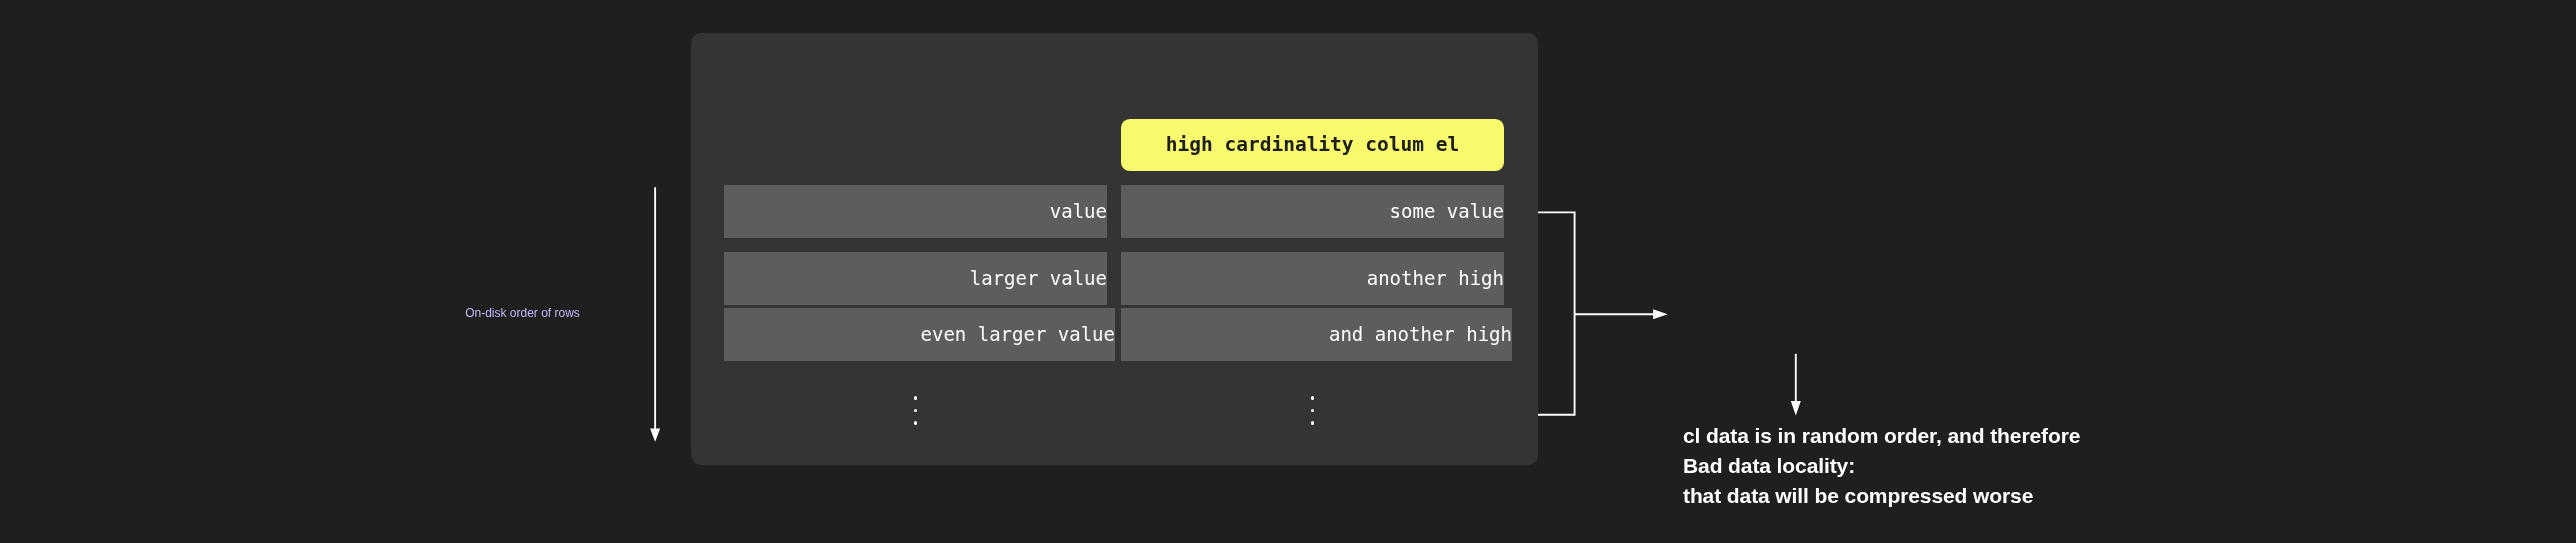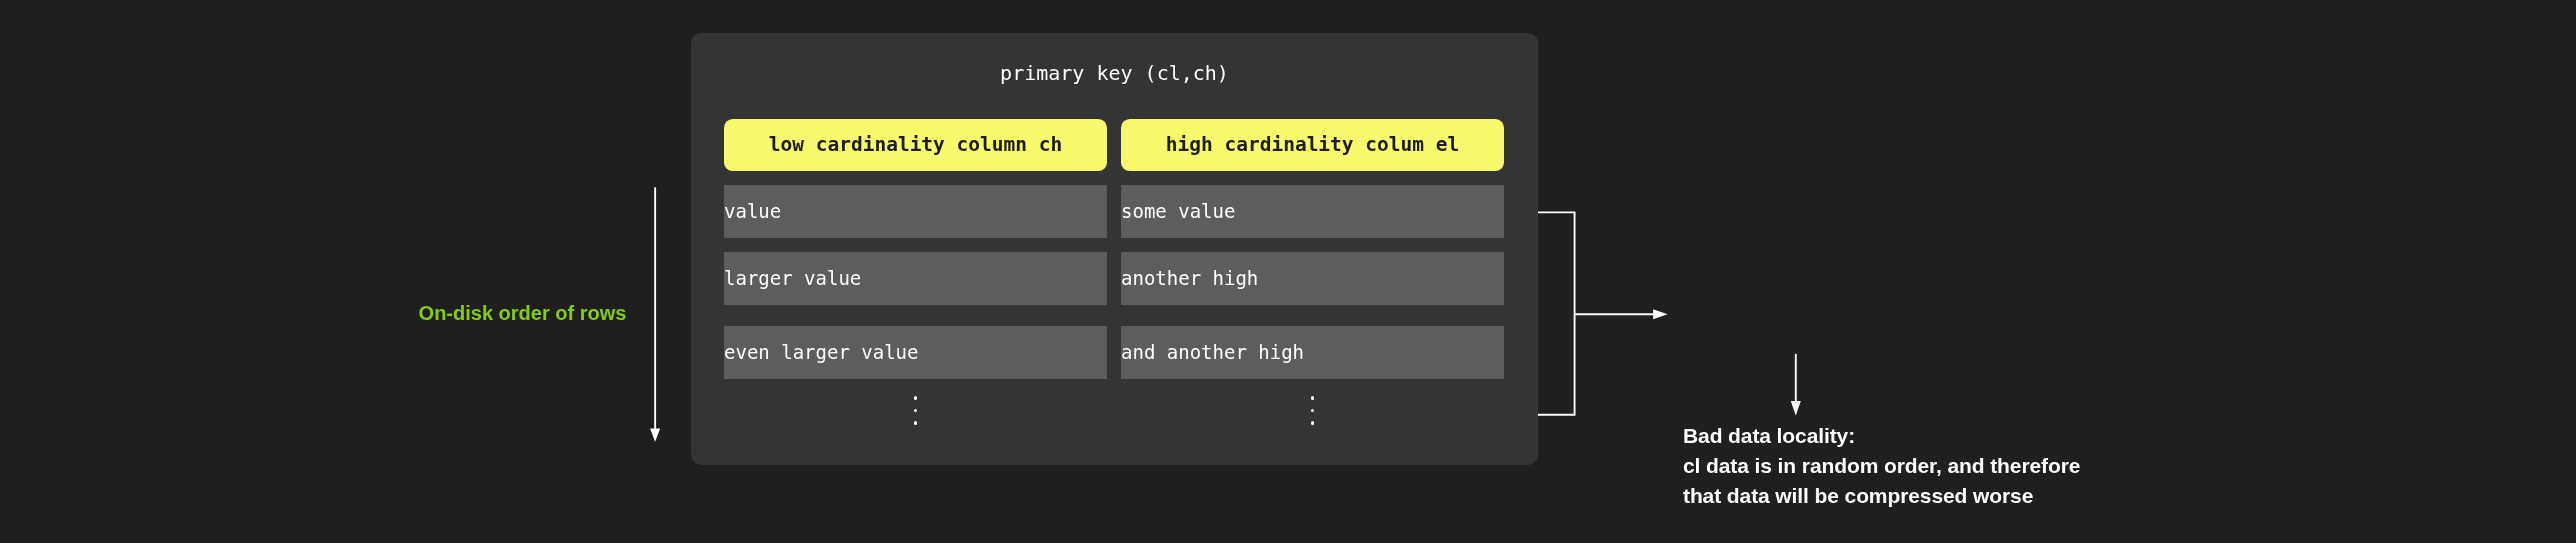--- a/index.html
+++ b/index.html
@@ -24,34 +24,34 @@
   .col-2{left:430px;}
   .hdr{
     position:absolute;left:0;top:86px;width:383px;height:52px;
     background:#f8f96c;border-radius:8.8px;
     color:#1d1d1a;font-family:"DejaVu Sans Mono",monospace;font-weight:700;
     font-size:19.5px;line-height:52px;text-align:center;
   }
   .cell{
     position:absolute;left:0;width:383px;height:53px;background:#5d5d5d;
     color:#ffffff;font-family:"DejaVu Sans Mono",monospace;
-    font-size:19px;line-height:53px;text-align:left;
+    font-size:19px;line-height:53px;text-align:right;
   }
   .r0{top:152px;}
   .r1{top:219px;}
-  .r2{top:293px;}
+  .r2{top:275px;padding-left:8px;}
   .dots{
     position:absolute;left:0;top:363px;width:383px;
     display:flex;flex-direction:column;align-items:center;gap:8.8px;
   }
   .dots span{width:3.8px;height:3.8px;border-radius:50%;background:#ffffff;}
 
   .left-label{
     position:absolute;left:412px;top:300px;width:221px;text-align:center;
-    font-weight:700;font-size:20px;line-height:26.4px;color:#84cc16;
+    font-weight:400;font-size:12px;line-height:26.4px;color:#c4b5fd;
   }
   .note{
     position:absolute;font-weight:600;font-size:21px;line-height:30px;
     letter-spacing:-0.1px;color:#ffffff;white-space:nowrap;
   }
   .note-1{left:1683px;top:285px;}
   .note-2{left:1683px;top:421px;}
 </style>
 </head>
 <body>
@@ -72,24 +72,22 @@
     </g>
     <g>
       <line x1="2857" y1="563" x2="2857" y2="640"></line>
       <polygon points="2849,638 2865,638 2857,661"></polygon>
     </g>
   </svg>
 
   <div class="left-label">On-disk order of rows</div>
 
   <div class="panel">
-    <div class="panel-title">primary key (cl,ch)</div>
 
     <div class="col col-1">
-      <div class="hdr">low cardinality column ch</div>
       <div class="cell r0">value</div>
       <div class="cell r1">larger value</div>
       <div class="cell r2">even larger value</div>
       <div class="dots">
           <span></span>
           <span></span>
           <span></span>
         </div>
     </div>
 
@@ -103,19 +101,19 @@
           <span></span>
           <span></span>
         </div>
     </div>
   </div>
 
   <div class="note note-1">
   </div>
 
   <div class="note note-2">
+    <div>cl data is in random order, and therefore</div>
     <div>Bad data locality:</div>
-    <div>cl data is in random order, and therefore</div>
     <div>that data will be compressed worse</div>
   </div>
 
 </div>
 
 
 </body></html>

